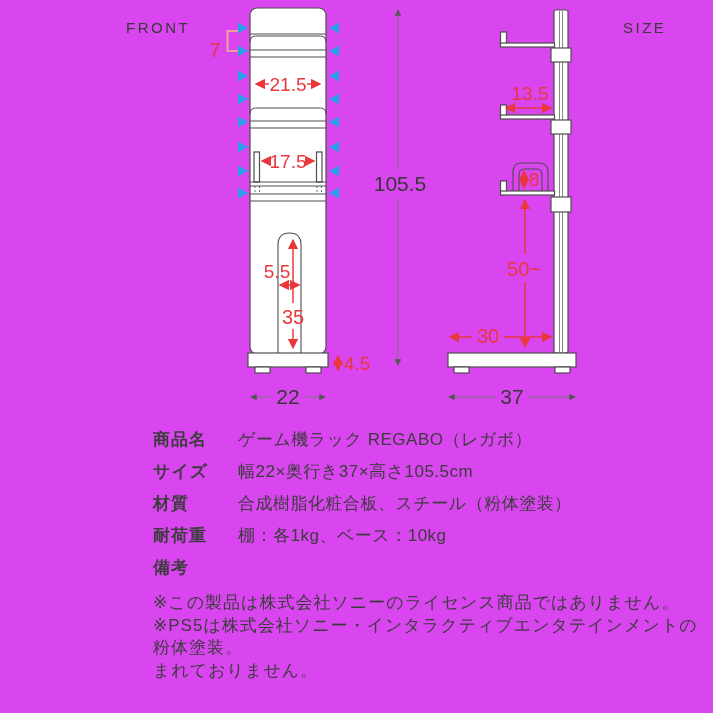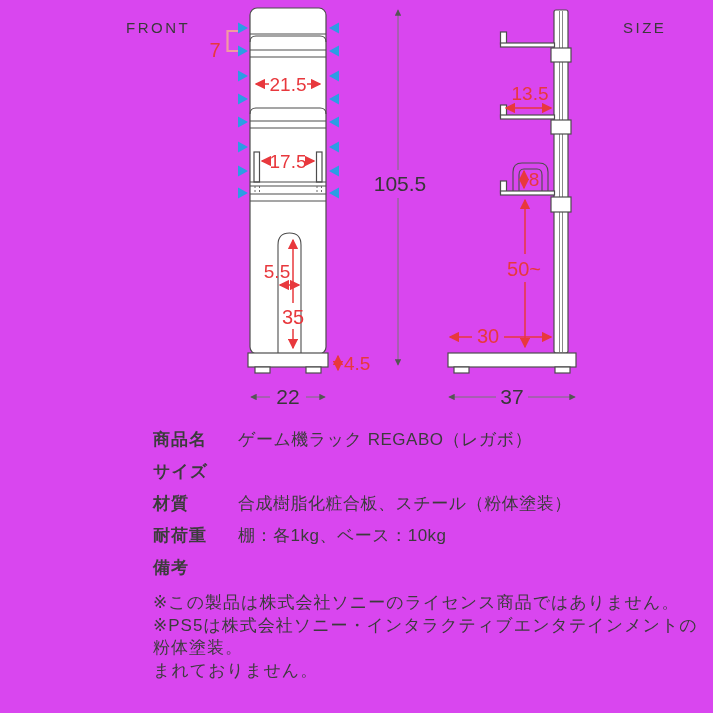--- a/index.html
+++ b/index.html
@@ -191,20 +191,21 @@
   </svg>
 
   
   <div class="spec">
     <div class="spec-row">
       <div class="spec-label">商品名</div>
       <div class="spec-value">ゲーム機ラック REGABO（レガボ）</div>
     </div>
     <div class="spec-row">
       <div class="spec-label">サイズ</div>
+      <div class="spec-value">幅22×奥行き37×高さ105.5cm</div>
     </div>
     <div class="spec-row">
       <div class="spec-label">材質</div>
       <div class="spec-value">合成樹脂化粧合板、スチール（粉体塗装）</div>
     </div>
     <div class="spec-row">
       <div class="spec-label">耐荷重</div>
       <div class="spec-value">棚：各1kg、ベース：10kg</div>
     </div>
     <div class="spec-row">

